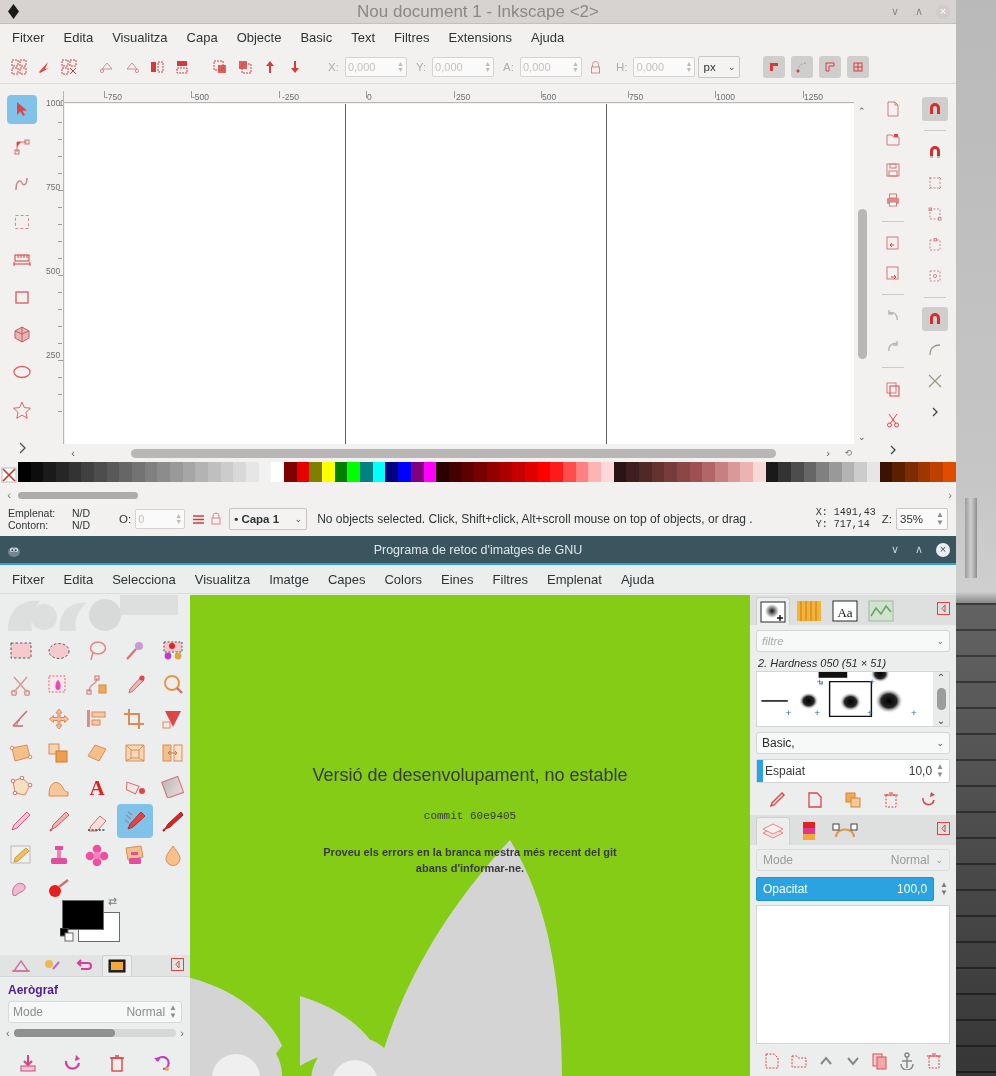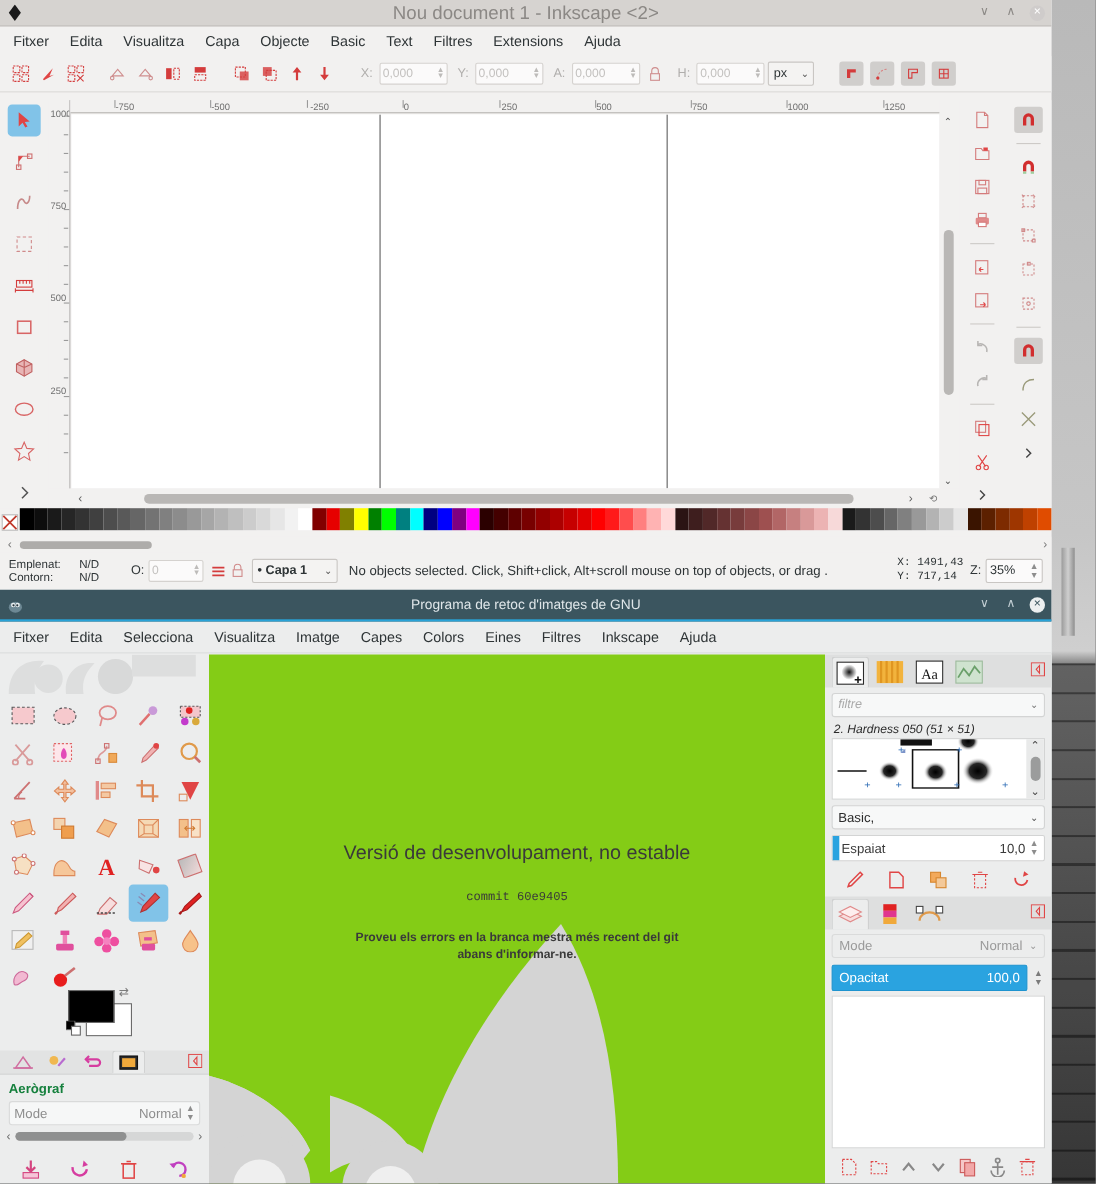--- a/index.html
+++ b/index.html
@@ -137,21 +137,21 @@
   #bgc{ position:absolute; left:16px; top:12px; width:42px;height:30px;background:#fff;border:1px solid #6b6b6b;}
   #swap{ position:absolute; left:46px; top:-5px; font-size:11px;color:#7b7b7b;}
   #defcol{ position:absolute; left:-2px; top:28px; width:14px;height:14px;}
   #tooloptions{ position:absolute; left:0; right:0; bottom:0; top:360px; background:#eceded; }
   .dock-tabs{ height:22px; display:flex; align-items:flex-end; padding-left:6px; gap:2px;
               border-bottom:1px solid #d4d5d5; background:#e2e3e3; position:relative; }
   .dock-tab{ width:30px;height:21px;display:flex;align-items:center;justify-content:center;
              border-radius:3px 3px 0 0; }
   .dock-tab.sel{ background:#eceded; border:1px solid #cfd0d0; border-bottom:1px solid #eceded; }
   .dock-menu{ position:absolute; right:6px; top:3px; }
-  .opt-title{ font-weight:bold; font-size:12px; padding:6px 8px 2px 8px; color:#15803d; }
+  .opt-title{ font-weight:bold; font-size:12px; padding:6px 8px 2px 8px; color:#4c1d95; }
   .opt-row{ margin:2px 8px; height:22px; border:1px solid #d9dada; background:#f6f7f7; border-radius:3px;
             display:flex;align-items:center;padding:0 4px; color:#8d8d8d; font-size:12px; }
   .slider-row{ margin:4px 6px; display:flex;align-items:center;gap:4px; }
   .slider-track{ flex:1; height:8px; background:#d6d7d7; border-radius:4px; position:relative; }
   .slider-fill{ position:absolute; left:0; top:0; bottom:0; width:62%; background:#8f9090; border-radius:4px; }
   .opt-btnrow{ display:flex; justify-content:space-around; align-items:center; padding:10px 6px 6px 6px; }
 
   #gimp-canvas{ flex:1; position:relative; background:#84cc16; overflow:hidden; }
   #wilber-big{ position:absolute; left:0; bottom:-10px; width:560px; height:330px; }
   #emptytext{ position:absolute; left:0; right:0; top:170px; text-align:center; }
@@ -779,21 +779,21 @@
   <div class="menubar" id="gimp-menubar">
     <span class="mi">Fitxer</span>
     <span class="mi">Edita</span>
     <span class="mi">Selecciona</span>
     <span class="mi">Visualitza</span>
     <span class="mi">Imatge</span>
     <span class="mi">Capes</span>
     <span class="mi">Colors</span>
     <span class="mi">Eines</span>
     <span class="mi">Filtres</span>
-    <span class="mi">Inkscape</span>
+    <span class="mi">Emplenat</span>
     <span class="mi">Ajuda</span>
   </div>
 
   <div id="gimp-body">
 
     <div id="gimp-toolbox">
       <div id="wilber-strip">
         <svg width="190" height="36" viewBox="0 0 190 36">
           <path d="M8 36 C8 14 22 4 40 6 C34 14 30 22 32 36Z" fill="#dddede"></path>
           <path d="M60 36 C58 18 70 6 86 8 C78 16 74 24 76 36Z" fill="#dddede"></path>

